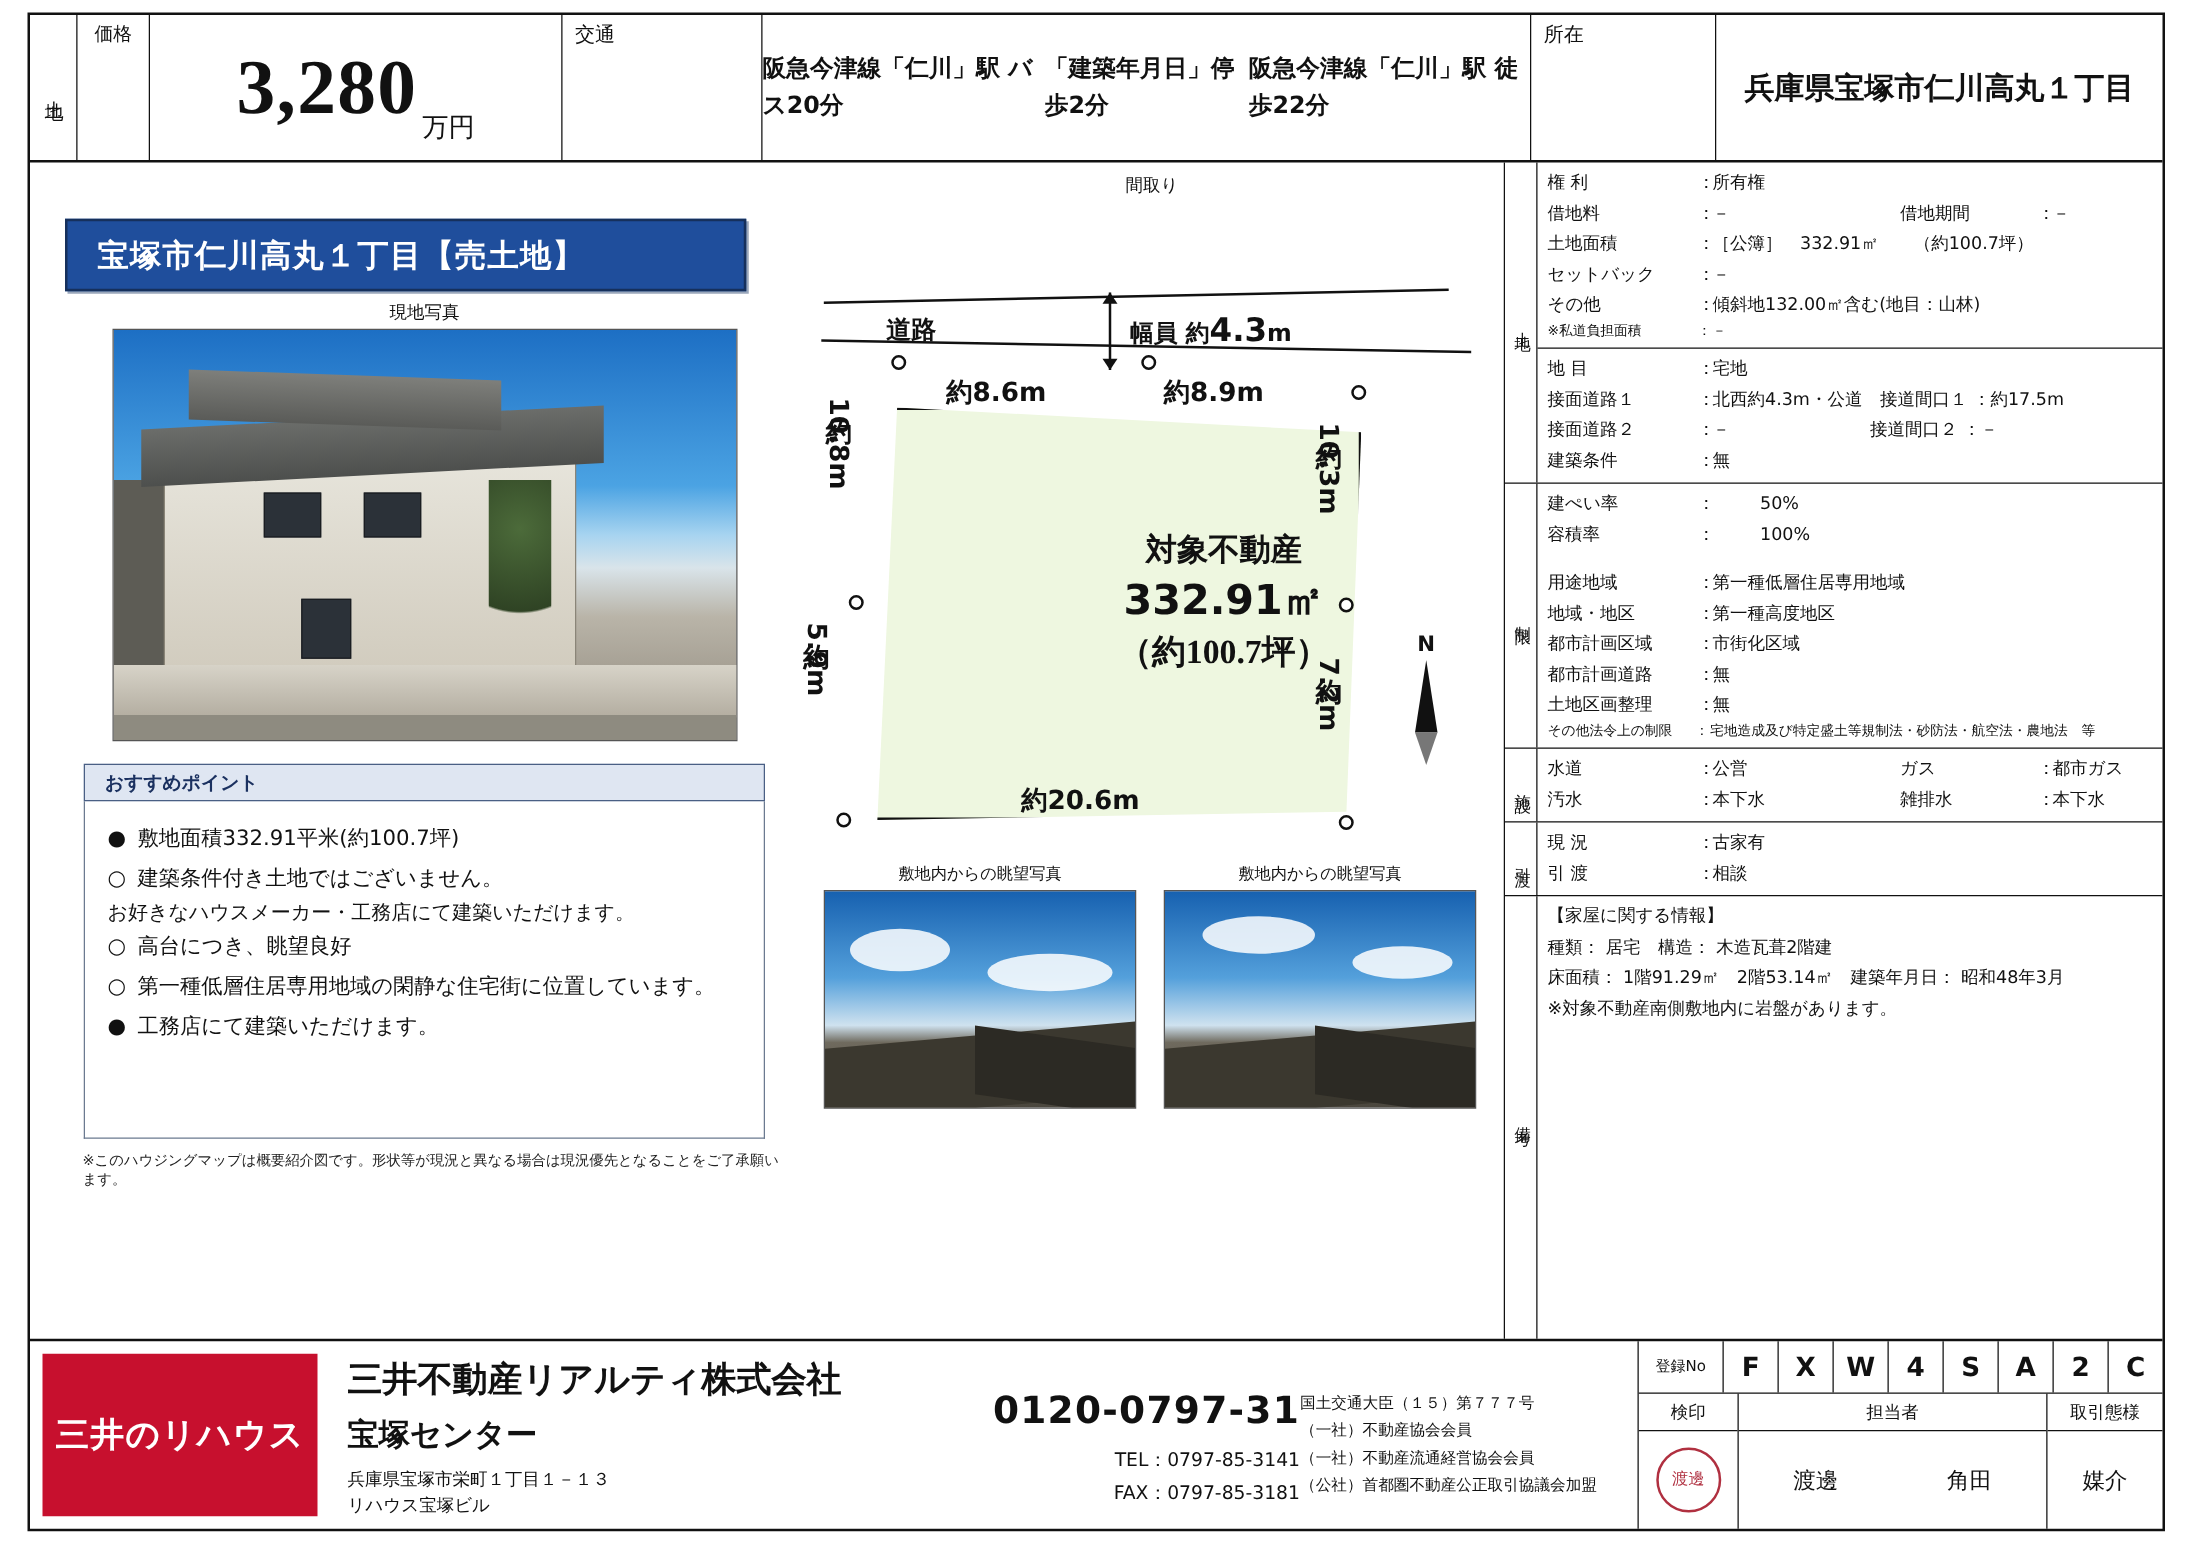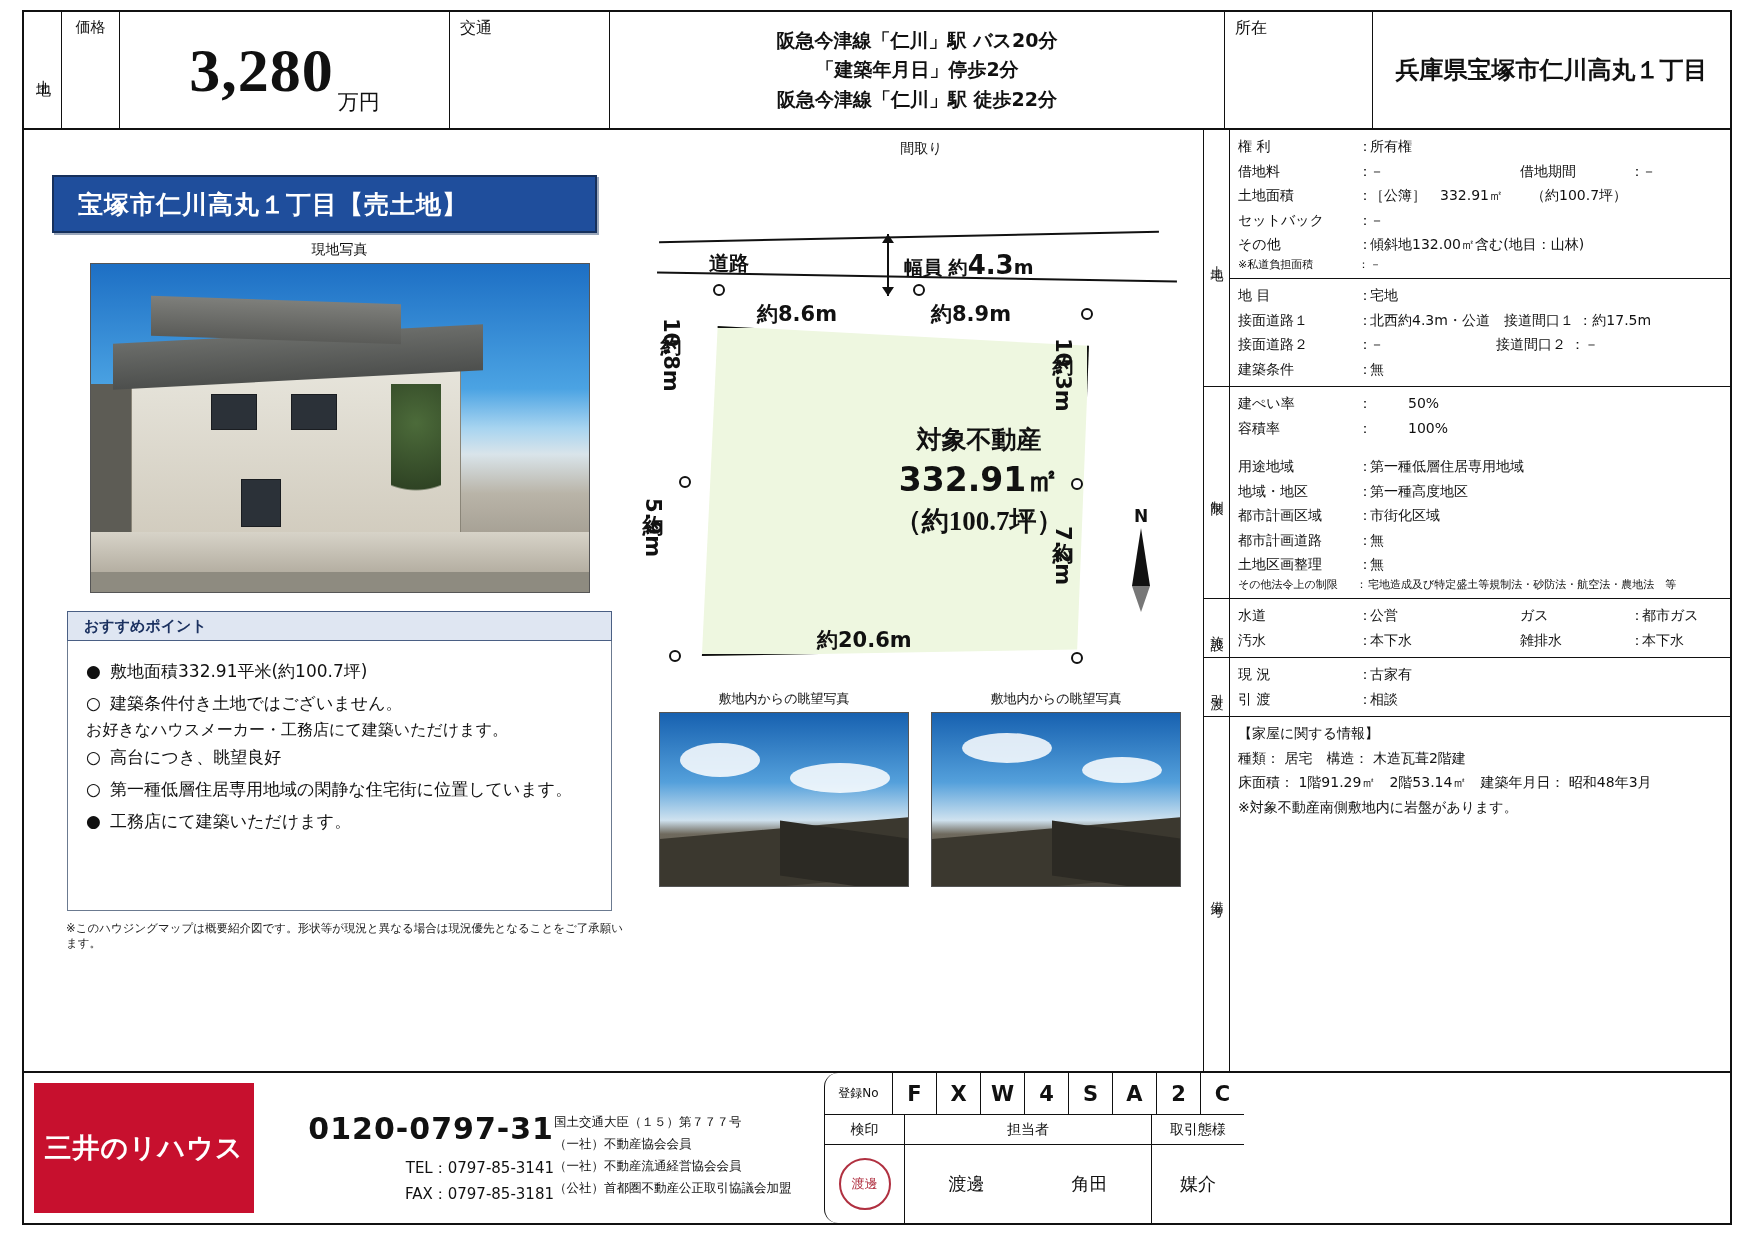--- a/index.html
+++ b/index.html
@@ -30,21 +30,21 @@
     width:330px; border-right:1.5px solid #111; display:flex; align-items:center; justify-content:center;
     position:relative;
   }
   .price-big { font-size:62px; font-weight:700; letter-spacing:1px; font-family:"Liberation Serif", serif; }
   .price-unit { font-size:21px; margin-left:4px; align-self:flex-end; padding-bottom:12px; }
   .hdr-traffic-label {
     width:160px; border-right:1.5px solid #111; display:flex; align-items:flex-start; justify-content:flex-start;
     padding:6px 0 0 10px; font-size:16px;
   }
   .hdr-traffic-val {
-    width:615px; border-right:1.5px solid #111; display:flex; flex-direction:column;
+    width:615px; border-right:1.5px solid #111; display:flex; 
     align-items:center; justify-content:center; font-size:19px; font-weight:700; line-height:1.55;
   }
   .hdr-addr-label {
     width:148px; border-right:1.5px solid #111; display:flex; align-items:flex-start; justify-content:flex-start;
     padding:6px 0 0 10px; font-size:16px;
   }
   .hdr-addr-val { flex:1; display:flex; align-items:center; justify-content:center; font-size:24px; font-weight:700; }
 
   
   .body-row { display:flex; flex:1; border-bottom:2px solid #111; }
@@ -173,21 +173,21 @@
     font-size:27px; font-weight:700; letter-spacing:1px;
   }
   .company { flex:1; padding:12px 0 0 14px; }
   .company .c1 { font-size:28px; font-weight:700; }
   .company .c2 { font-size:25px; font-weight:700; margin-top:8px; }
   .company .c3 { font-size:14px; margin-top:10px; line-height:1.5; }
   .tel-box { width:290px; padding-top:38px; text-align:right; }
   .tel-free { font-size:30px; font-weight:700; letter-spacing:1px; }
   .tel-lines { font-size:15px; margin-top:10px; line-height:1.7; }
   .assoc { width:270px; padding-top:38px; font-size:12.5px; line-height:1.75; }
-  .reg { width:420px; border-left:1px solid #111; display:flex; flex-direction:column;border-radius:14px; }
+  .reg { width:420px; border-left:1px solid #111; display:flex; flex-direction:column; }
   .reg-top { display:flex; height:42px; border-bottom:1px solid #111; }
   .reg-top .lbl { width:68px; border-right:1px solid #111; display:flex; align-items:center; justify-content:center; font-size:12px; }
   .reg-top .cell { flex:1; border-right:1px solid #111; display:flex; align-items:center; justify-content:center; font-size:21px; font-weight:700; }
   .reg-top .cell:last-child { border-right:none; }
   .reg-bot { display:flex; flex:1; }
   .reg-bot .col { border-right:1px solid #111; display:flex; flex-direction:column; }
   .reg-bot .col:last-child { border-right:none; }
   .reg-bot .ch { height:30px; border-bottom:1px solid #111; display:flex; align-items:center; justify-content:center; font-size:14px; }
   .reg-bot .cb { flex:1; display:flex; align-items:center; justify-content:center; font-size:18px; }
   .stamp {
@@ -486,20 +486,28 @@
           <div class="kv" style="display:block;">床面積： 1階91.29㎡　2階53.14㎡　建築年月日： 昭和48年3月</div>
           <div class="kv" style="display:block;">※対象不動産南側敷地内に岩盤があります。</div>
         </div>
       </div>
 
     </div>
   </div>
 
   <div class="footer">
     <div class="logo-box">三井のリハウス</div>
+    <div class="company">
+      <div class="c1">三井不動産リアルティ株式会社</div>
+      <div class="c2">宝塚センター</div>
+      <div class="c3">
+        <div>兵庫県宝塚市栄町１丁目１－１３</div>
+        <div>リハウス宝塚ビル</div>
+      </div>
+    </div>
     <div class="tel-box">
       <div class="tel-free">0120-0797-31</div>
       <div class="tel-lines">
         <div>TEL：0797-85-3141</div>
         <div>FAX：0797-85-3181</div>
       </div>
     </div>
     <div class="assoc">
       <div>国土交通大臣（１５）第７７７号</div>
       <div>（一社）不動産協会会員</div>

